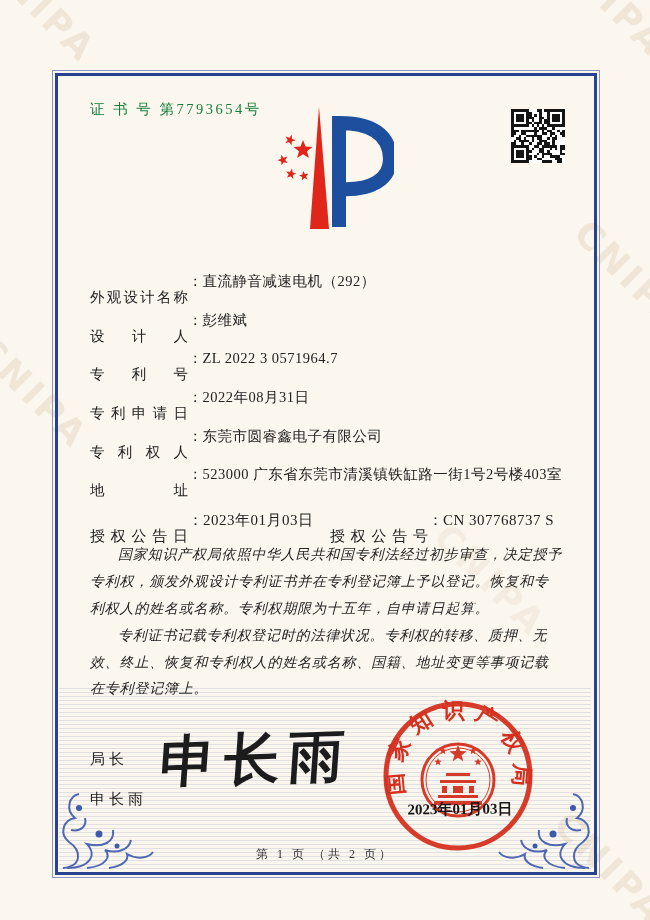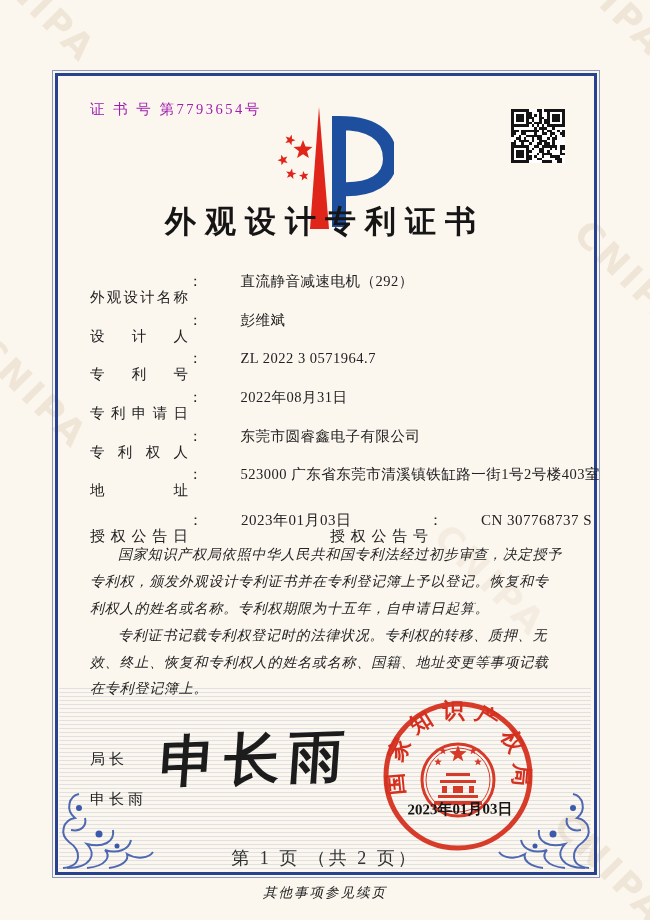--- a/index.html
+++ b/index.html
@@ -20,35 +20,35 @@
   
   .guilloche{position:absolute;left:59px;top:688px;width:532px;height:182px;z-index:1;
     background:repeating-linear-gradient(180deg,rgba(130,145,180,.22) 0 1px,transparent 1px 4px);}
 
   
   .ornament{position:absolute;z-index:3;}
   .ornament.left{left:57px;top:772px;}
   .ornament.right{left:495px;top:772px;transform:scaleX(-1);}
 
   .cert-no{position:absolute;left:90px;top:100px;font-size:14.5px;letter-spacing:2.5px;
-           color:#a21caf;z-index:4;}
+           color:#15803d;z-index:4;}
 
   .qr{position:absolute;left:511px;top:109px;z-index:4;}
 
   .logo{position:absolute;left:262px;top:101px;z-index:4;}
 
   .title{position:absolute;left:0;top:201px;width:650px;margin:0;text-align:center;
          font-size:31px;font-weight:700;letter-spacing:9px;color:#151515;z-index:4;}
 
   .fields{position:absolute;left:90px;top:272px;width:480px;z-index:4;}
   .field-row{height:38.7px;font-size:14.5px;color:#222;white-space:nowrap;}
   .flabel{display:inline-block;width:98px;text-align:justify;text-align-last:justify;
           vertical-align:top;margin-top:16px;}
   .fcolon{display:inline-block;}
-  .fvalue{letter-spacing:.5px;margin-left:38px;}
+  .fvalue{letter-spacing:.5px;}
 
   .grant-row{position:absolute;left:90px;top:511px;font-size:15px;color:#222;
              white-space:nowrap;z-index:4;}
   .grant-group{display:inline-block;}
   .grant-group.first{width:240px;}
 
   .body-text{position:absolute;left:90px;top:542px;width:472px;z-index:4;
              font-style:italic;color:#242424;}
   .body-text p{margin:0;text-indent:2em;font-size:14px;line-height:1.92;letter-spacing:.8px;}
 
@@ -58,21 +58,21 @@
   .sig-labels div{margin-bottom:21px;}
   .sig-script{position:absolute;left:160px;top:722px;z-index:4;font-size:56px;
               letter-spacing:8px;color:#1c1c1c;transform:rotate(-2deg) skewX(-6deg);
               font-weight:600;}
 
   .seal{position:absolute;left:380px;top:698px;z-index:5;}
   .seal-date{position:absolute;left:394px;top:800px;width:132px;text-align:center;z-index:6;
              font-size:15px;font-weight:700;color:#161616;transform:rotate(-.5deg);}
 
   .page-num{position:absolute;left:52px;top:846px;width:546px;text-align:center;z-index:4;
-            font-size:18px;letter-spacing:3px;color:#333;}
+            font-size:12px;letter-spacing:3px;color:#333;}
   .note{position:absolute;left:52px;top:884px;width:546px;text-align:center;z-index:4;
         font-size:13.5px;font-style:italic;letter-spacing:2px;color:#222;}
 </style>
 </head>
 <body>
 
 <div class="page">
 
   <div class="wm" style="left:-30px;top:-14px;">CNIPA</div>
   <div class="wm" style="left:540px;top:-20px;">CNIPA</div>
@@ -362,21 +362,20 @@
   <svg class="logo" width="132" height="134" viewBox="0 0 132 134">
     <path d="M77,126 L77,22 C 118,22 128,40 128,58 C 128,78 110,90 77,88" stroke="#1d4f9e" stroke-width="14" fill="none"></path>
     <polygon points="57,6 48,128 67,128" fill="#e0251b"></polygon>
     <polygon fill="#e0251b" points="41.0,39.0 43.5,45.6 50.5,45.9 45.0,50.3 46.9,57.1 41.0,53.2 35.1,57.1 37.0,50.3 31.5,45.9 38.5,45.6"></polygon>
     <polygon fill="#e0251b" points="29.9,33.8 29.9,37.7 33.5,39.2 29.8,40.4 29.5,44.3 27.2,41.2 23.4,42.1 25.7,38.9 23.7,35.6 27.4,36.8"></polygon>
     <polygon fill="#e0251b" points="19.1,53.8 21.6,56.8 25.3,55.6 23.3,58.9 25.6,62.1 21.8,61.2 19.5,64.3 19.2,60.4 15.5,59.2 19.1,57.7"></polygon>
     <polygon fill="#e0251b" points="30.0,67.6 30.7,71.4 34.4,72.2 31.0,74.1 31.4,77.9 28.6,75.3 25.0,76.8 26.7,73.3 24.1,70.4 28.0,70.9"></polygon>
     <polygon fill="#e0251b" points="41.1,70.1 42.9,73.1 46.4,72.7 44.1,75.3 45.6,78.5 42.4,77.1 39.8,79.5 40.1,76.0 37.0,74.3 40.5,73.5"></polygon>
   </svg>
 
-  <h1 class="title">外观设计专利证书</h1>
 
   <div class="fields">
       <div class="field-row"><span class="flabel">外观设计名称</span><span class="fcolon">：</span><span class="fvalue">直流静音减速电机（292）</span></div>
       <div class="field-row"><span class="flabel">设计人</span><span class="fcolon">：</span><span class="fvalue">彭维斌</span></div>
       <div class="field-row"><span class="flabel">专利号</span><span class="fcolon">：</span><span class="fvalue">ZL 2022 3 0571964.7</span></div>
       <div class="field-row"><span class="flabel">专利申请日</span><span class="fcolon">：</span><span class="fvalue">2022年08月31日</span></div>
       <div class="field-row"><span class="flabel">专利权人</span><span class="fcolon">：</span><span class="fvalue">东莞市圆睿鑫电子有限公司</span></div>
       <div class="field-row"><span class="flabel">地址</span><span class="fcolon">：</span><span class="fvalue">523000 广东省东莞市清溪镇铁缸路一街1号2号楼403室</span></div>
     </div>
 
@@ -416,15 +415,14 @@
       <rect x="62" y="88" width="5" height="7"></rect>
       <rect x="73" y="88" width="10" height="7"></rect>
       <rect x="89" y="88" width="5" height="7"></rect>
       <rect x="58" y="97" width="40" height="3"></rect>
       <rect x="54" y="103" width="48" height="4"></rect>
     </g>
   </svg>
   <div class="seal-date">2023年01月03日</div>
 
   <div class="page-num">第 1 页 （共 2 页）</div>
-  <div class="note">其他事项参见续页</div>
 
 </div>
 
 </body></html>

